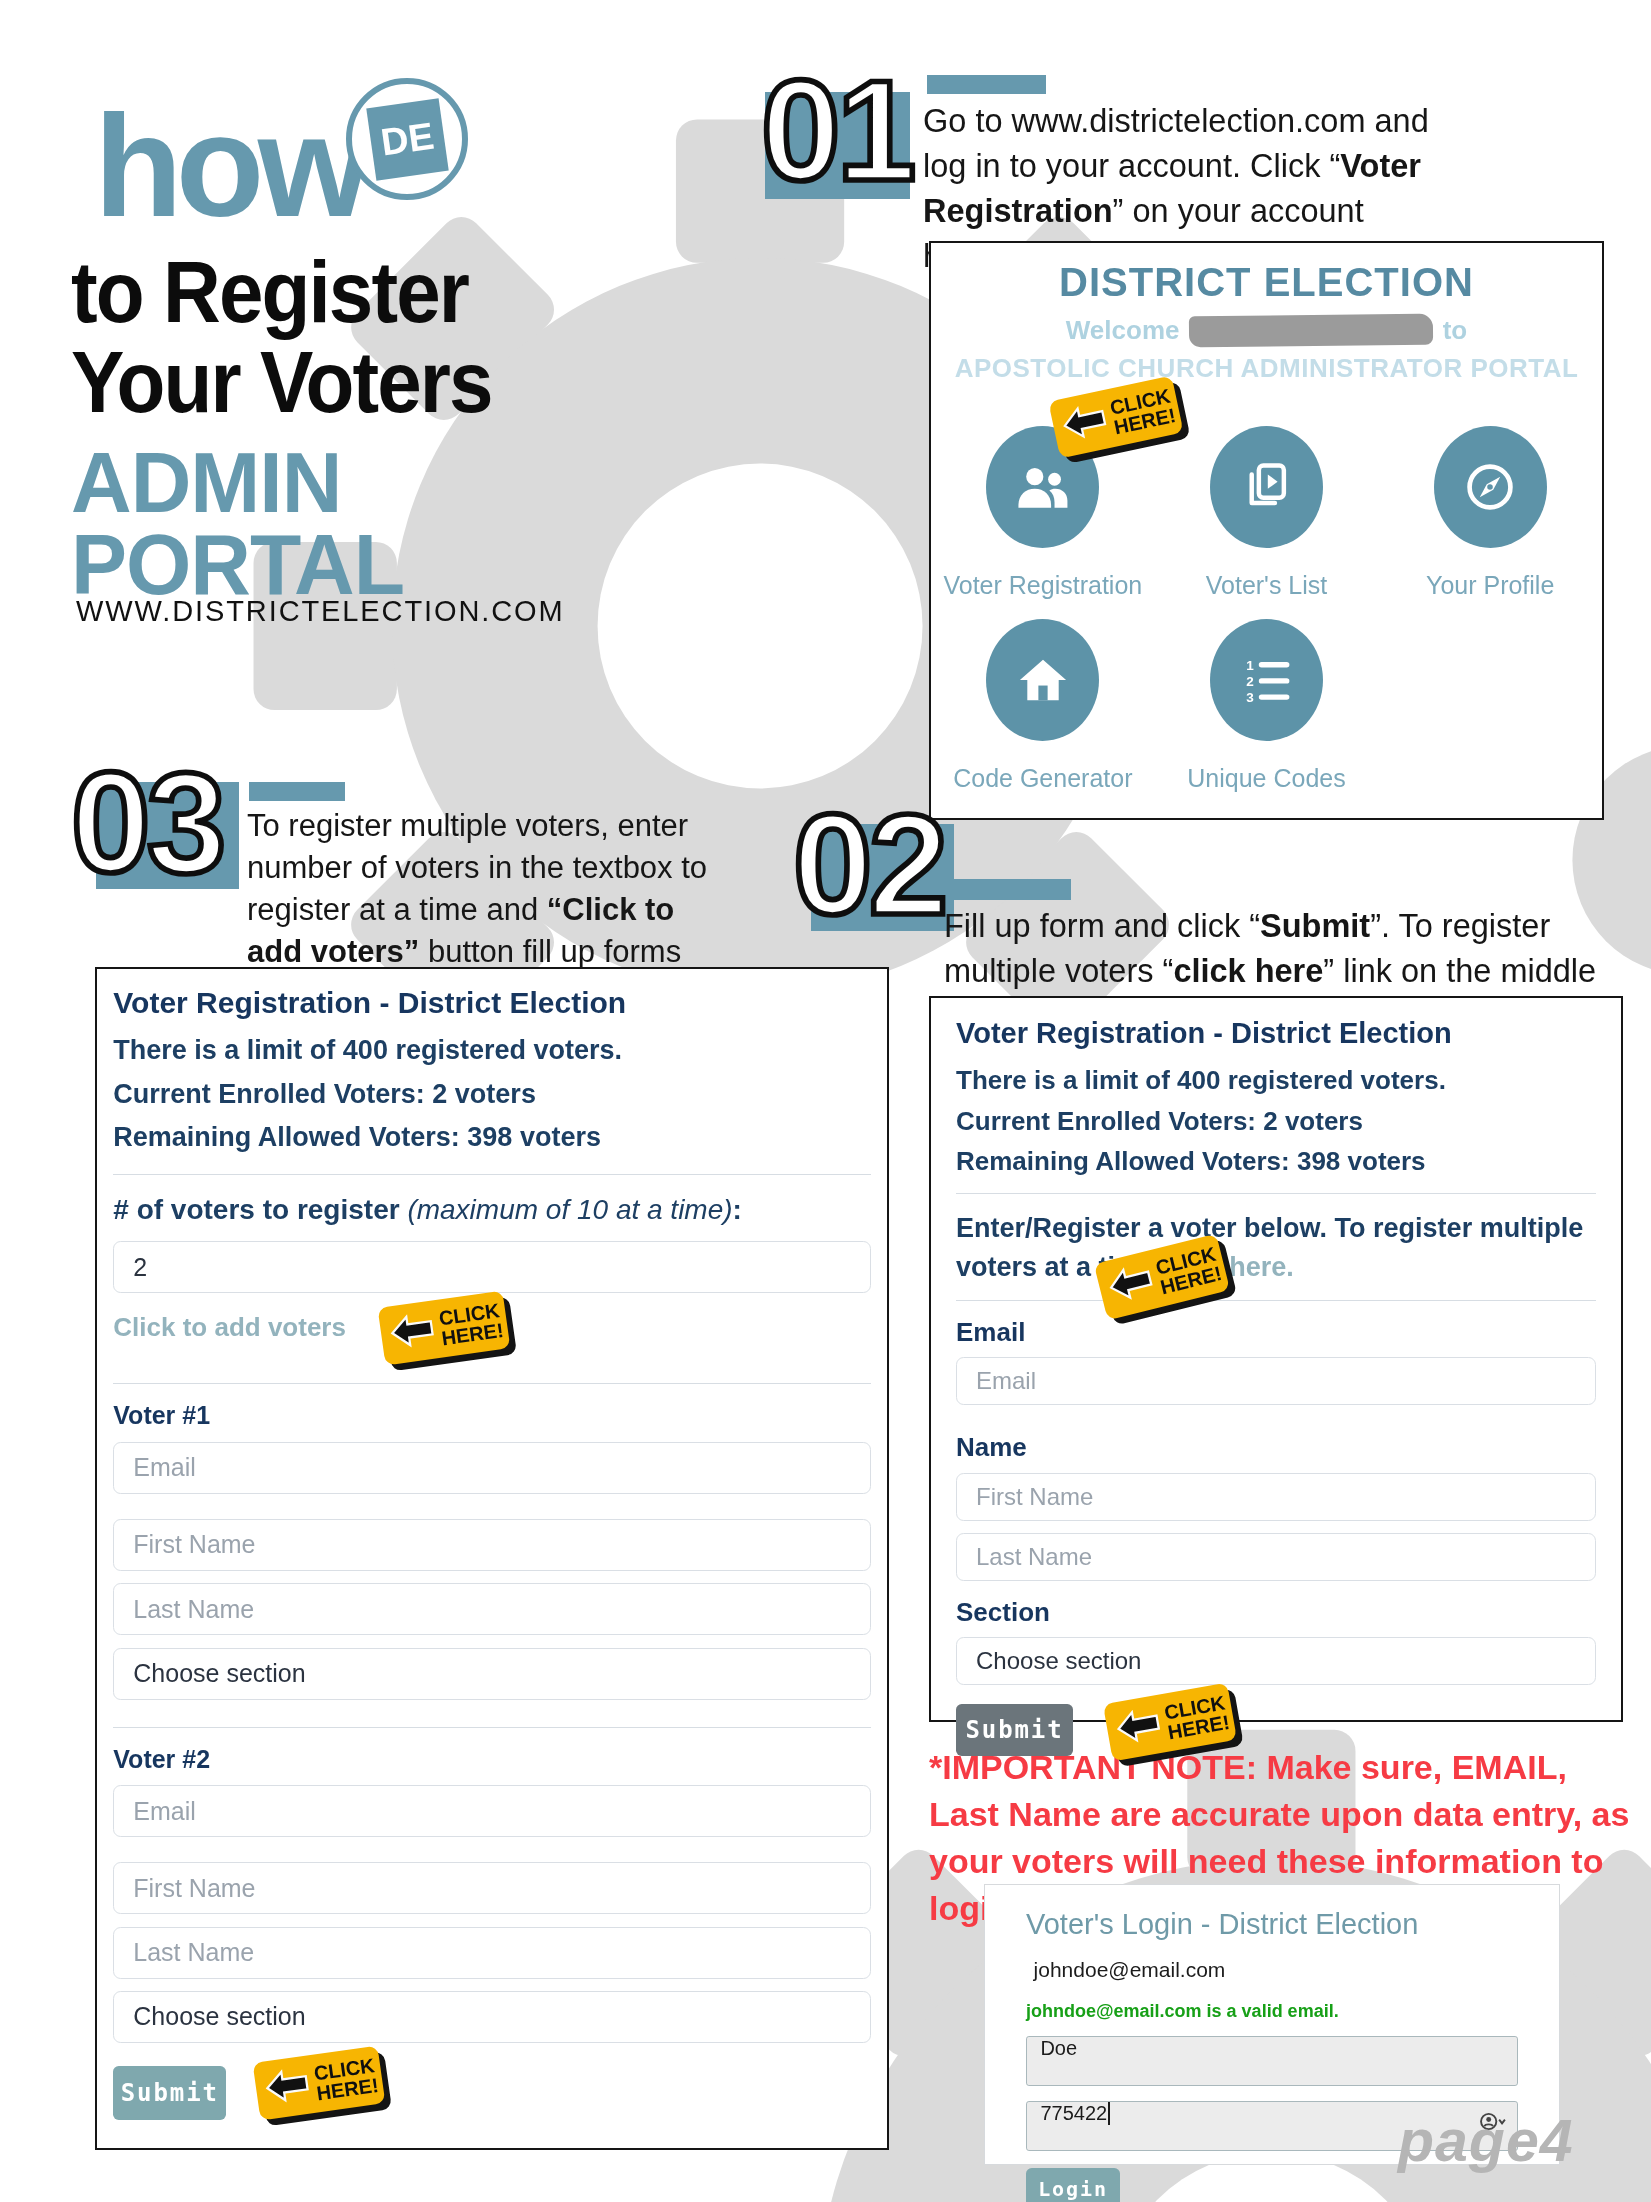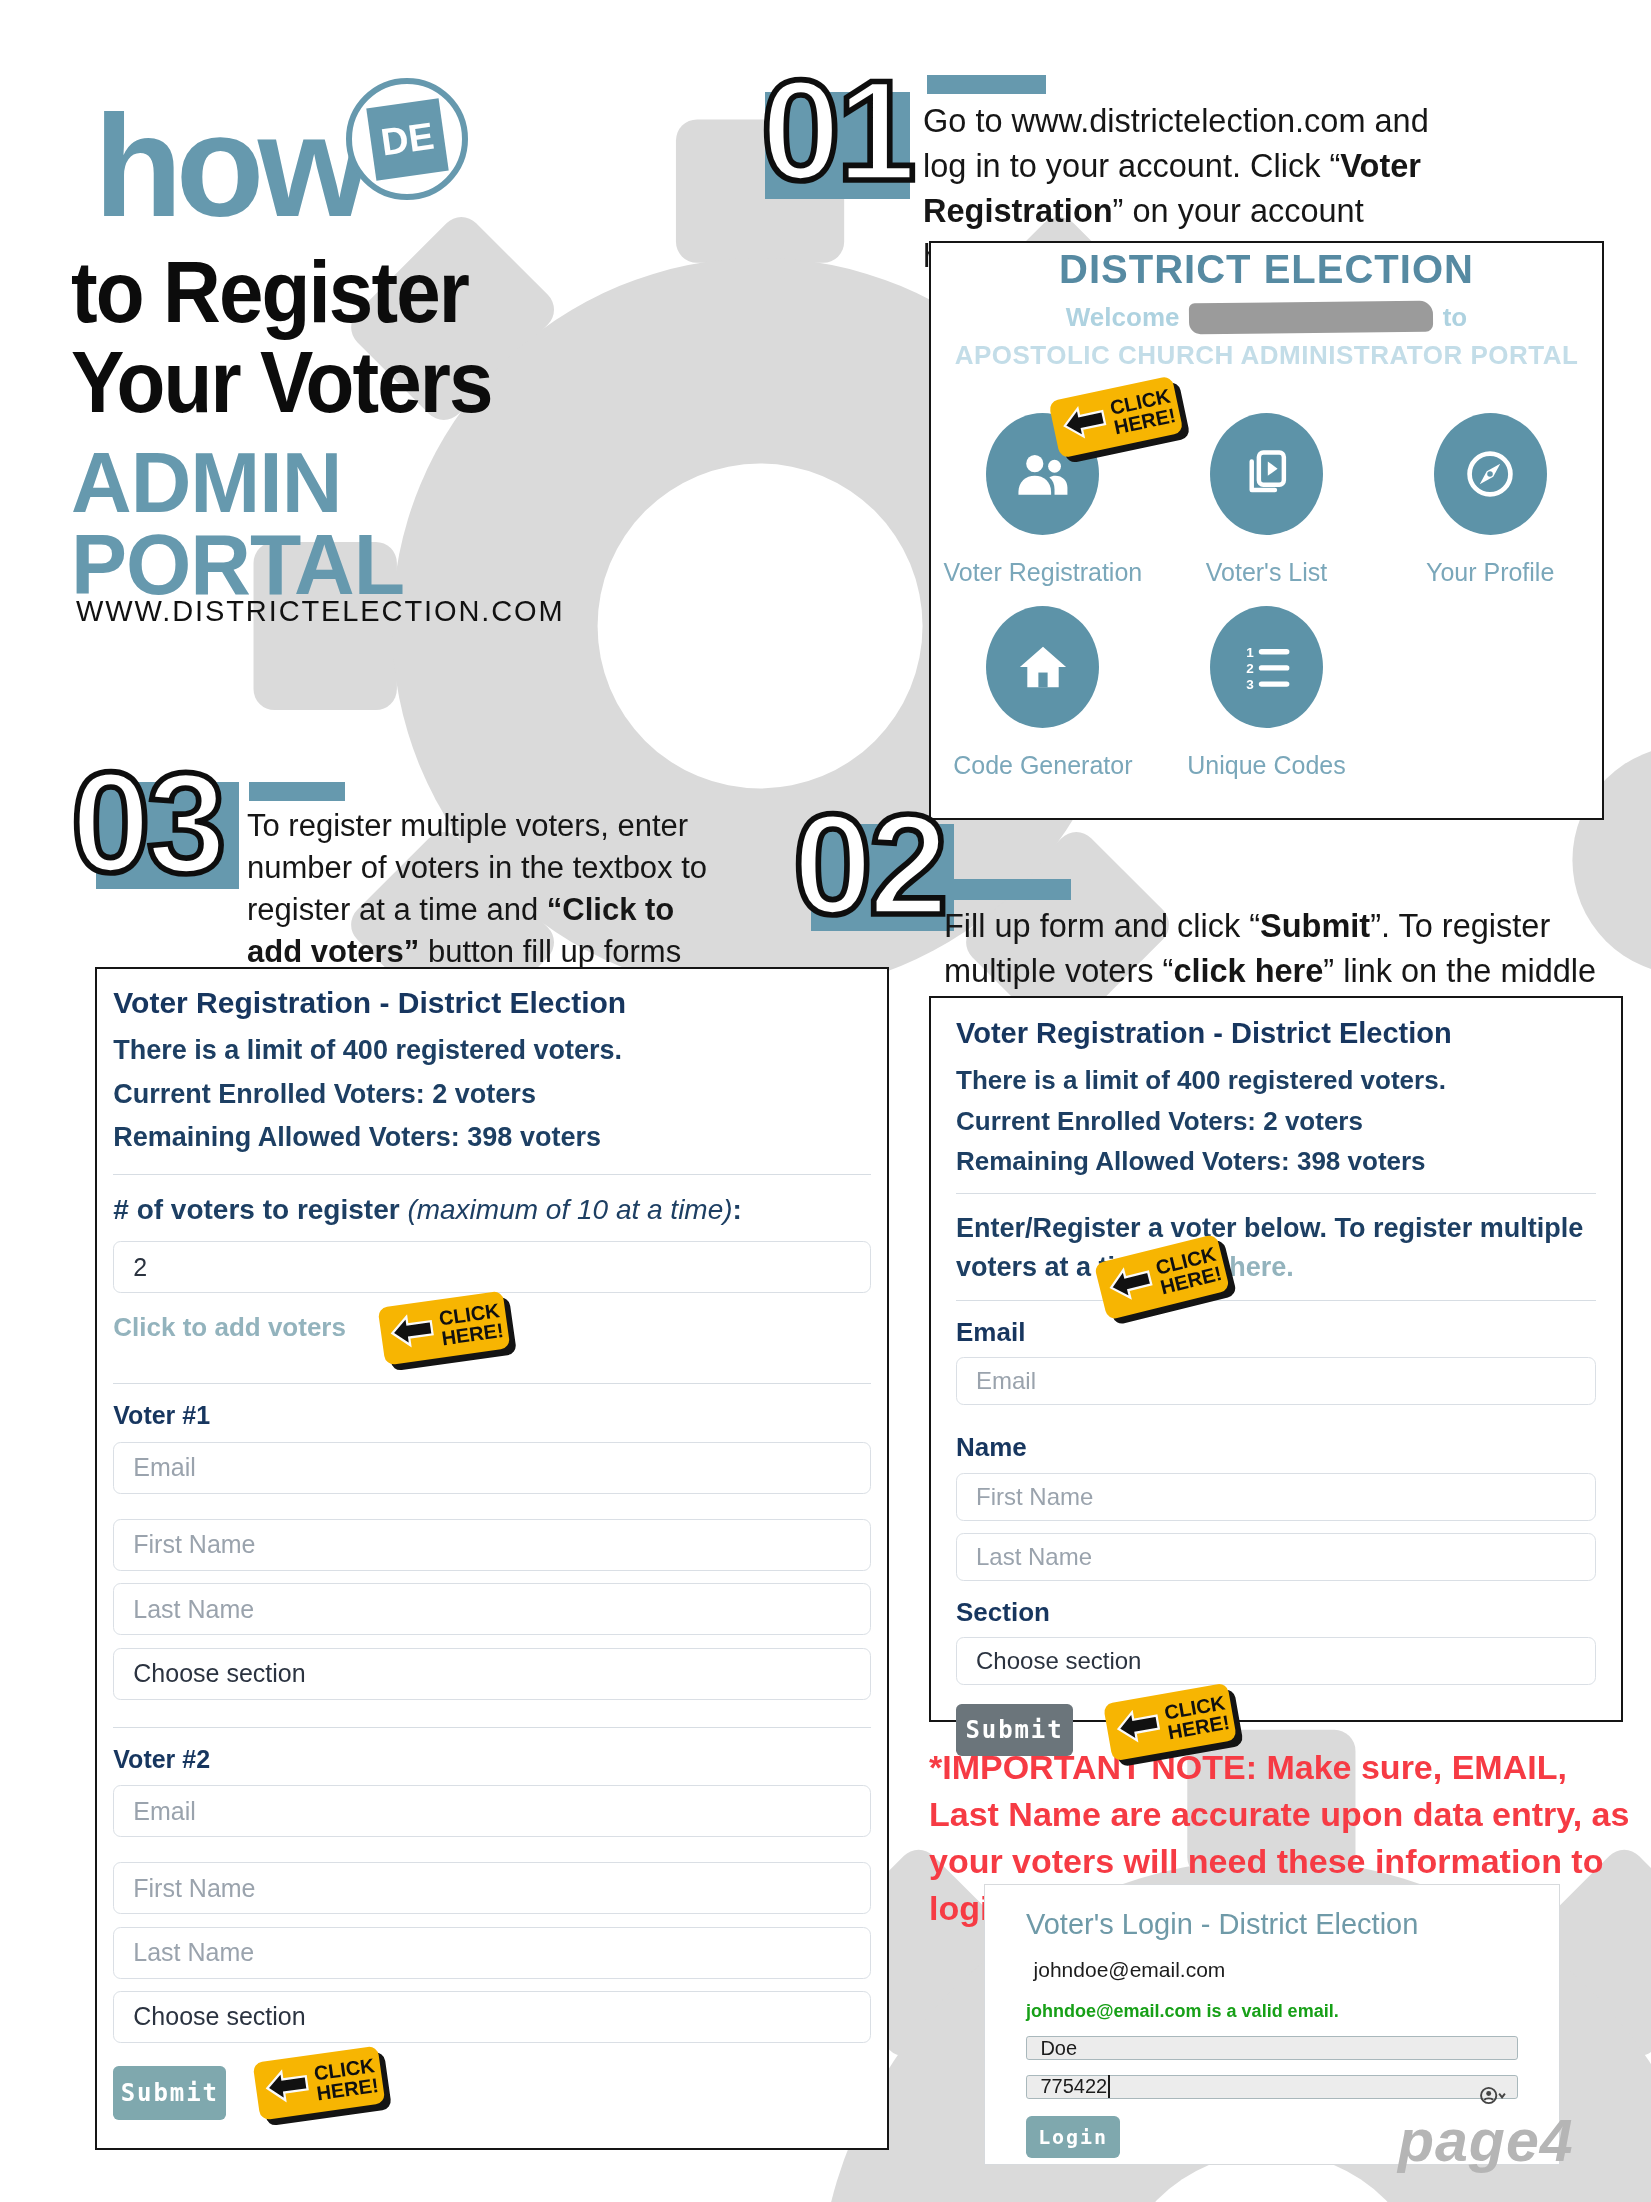--- a/index.html
+++ b/index.html
@@ -32,21 +32,21 @@
   .step-square{position:absolute;background:var(--accent);}
   .step-num{position:absolute;font-size:143px;line-height:1;font-weight:900;color:#fff;-webkit-text-stroke:5.7px #0e0e0e;letter-spacing:-3.8px;}
   .step-bar{position:absolute;background:var(--accent);}
   .step-text{position:absolute;font-size:32.5px;line-height:45px;color:#161616;}
   .step-text b{font-weight:800;}
 
   
   .shot{position:absolute;background:#fff;border:2.9px solid #151515;}
 
   
-  .portal{display:flex;flex-direction:column;align-items:center;padding-top:4px;}
+  .portal{display:flex;flex-direction:column;align-items:center;padding-top:17px;}
   .portal-title{font-size:40px;font-weight:800;color:var(--title-blue);letter-spacing:1px;}
   .portal-welcome{margin-top:9.6px;font-size:26px;font-weight:600;color:var(--light-blue);display:flex;align-items:center;gap:9.6px;}
   .scribble{display:inline-block;width:244px;height:31px;background:var(--scribble);border-radius:5.7px 13.4px 7.6px 11.5px;transform:rotate(-.6deg);}
   .portal-sub{margin-top:7.6px;font-size:26px;font-weight:700;color:var(--lighter-blue);letter-spacing:0.5px;}
   .portal-grid{margin-top:42px;width:100%;display:grid;grid-template-columns:1fr 1fr 1fr;row-gap:19px;}
   .pcell{display:flex;flex-direction:column;align-items:center;}
   .pcircle{width:113px;height:122px;border-radius:50%;background:#5d93a8;display:flex;align-items:center;justify-content:center;}
   .plabel{margin-top:23px;font-size:25px;color:var(--label-blue);}
 
   
@@ -80,21 +80,21 @@
   .flabel{margin-top:15.3px;font-size:26px;font-weight:700;color:#17365f;}
 
   
   .note{position:absolute;left:929px;top:1744px;width:707px;font-size:34px;line-height:47px;font-weight:800;color:var(--red);}
 
   
   .login{position:absolute;left:985px;top:1885px;width:574px;height:279px;background:#fff;box-shadow:0 0 0 1px #d7dadd;padding:23px 41px;}
   .login-title{font-size:29px;color:var(--login-teal);font-weight:500;}
   .login-email{margin-top:17px;margin-left:7.6px;font-size:21px;color:#1c1c1c;}
   .login-valid{margin-top:19px;font-size:18px;font-weight:800;color:var(--green);}
-  .lfield{position:relative;margin-top:14.3px;width:100%;height:24px;background:#ececec;border:1.9px solid #a9b8bc;border-radius:2.9px;font-family:"Liberation Sans",sans-serif;font-size:20px;color:#1c1c1c;padding:0 13.4px;display:flex;align-items:center;}
+  .lfield{position:relative;margin-top:14.3px;width:100%;height:50px;background:#ececec;border:1.9px solid #a9b8bc;border-radius:2.9px;font-family:"Liberation Sans",sans-serif;font-size:20px;color:#1c1c1c;padding:0 13.4px;display:flex;}
   .caret{display:inline-block;width:1.9px;height:23px;background:#1c1c1c;margin-left:1px;}
   .reveal{position:absolute;right:9.6px;top:9.6px;}
   .login-btn{margin-top:17px;}
   .btn.login-teal{background:var(--teal-btn);width:94px;height:42px;font-size:20px;}
 
   .watermark{position:absolute;left:1398px;top:2107px;font-size:59px;font-weight:800;font-style:italic;color:#b5b5b5;letter-spacing:1px;}
 </style>
 </head>
 <body>
 

